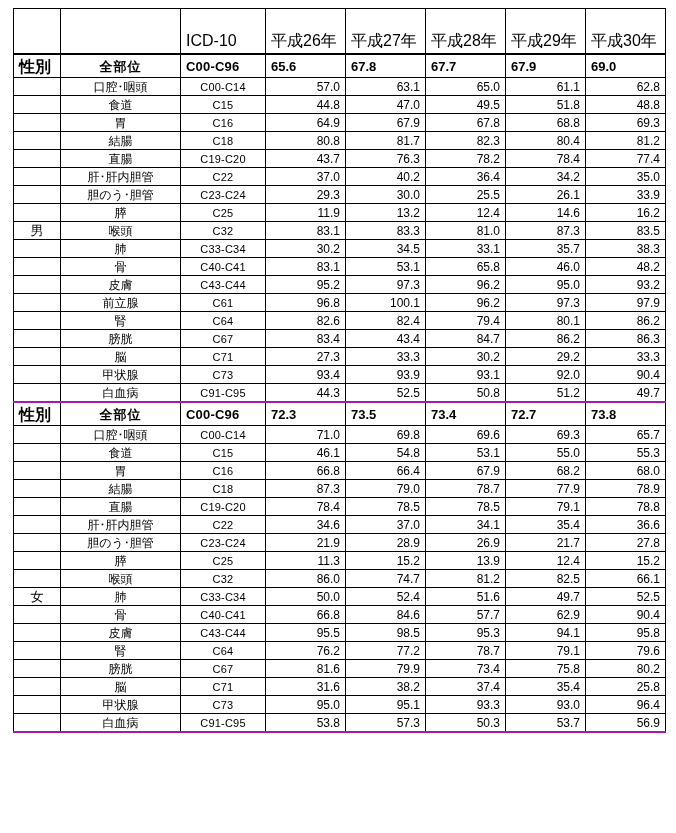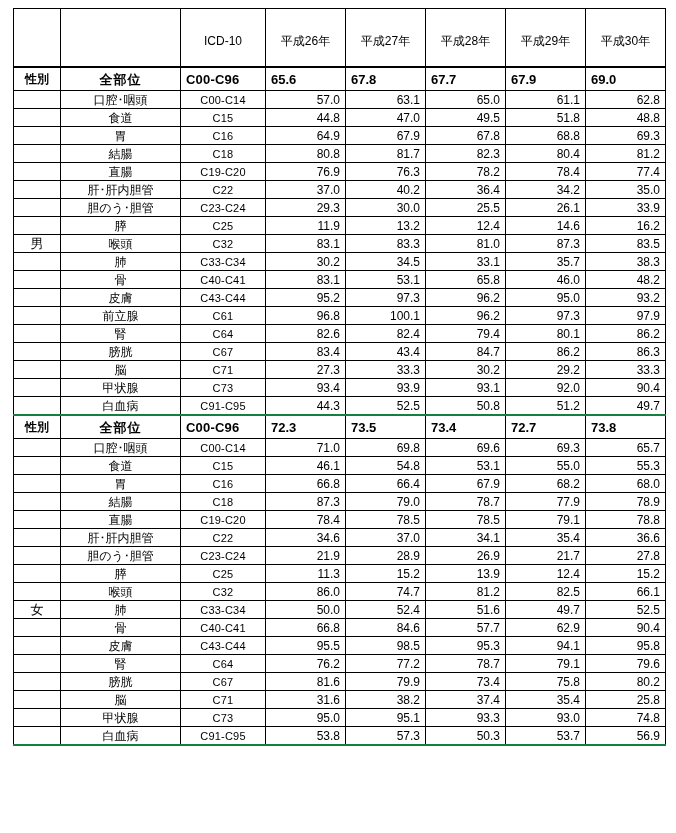--- a/index.html
+++ b/index.html
@@ -46,57 +46,56 @@
     font-weight: normal;
     vertical-align: middle;
     white-space: nowrap;
     overflow: hidden;
   }
 
   
   tr.hdr td {
     height: 40px;
     vertical-align: bottom;
-    padding-bottom: 17px;
-    text-align: center;
-    font-size: 12px;
+    padding-bottom: 4px;
+    font-size: 16px;
   }
   tr.hdr td.blank { border-bottom: 2px solid #000; }
   tr.hdr td.lab   { border-bottom: 2px solid #000; }
 
   
   tr.total td {
     font-weight: bold;
     font-size: 13px;
     height: 22px;
     line-height: 21px;
     border-top: 2px solid #000000;
     border-bottom: 1px solid #000000;
   }
-  tr.total td.sex-label { font-size: 12px; text-align: center; }
+  tr.total td.sex-label { font-size: 16px; }
   tr.total td.site      { text-align: center; letter-spacing: 1px; }
   tr.total td.icd       { text-align: left; }
   tr.total td.num       { text-align: left; padding-right: 9px; }
 
   
   td.sex-merge {
     text-align: center;
     vertical-align: middle;
     font-size: 13px;
     border-top: none;
     border-bottom: none;
   }
   td.sex-blank {
     border-top: none;
     border-bottom: none;
   }
   td.site { text-align: center; font-size: 12px; }
   td.icd  { text-align: center; font-size: 11px; letter-spacing: 0.2px; }
   td.num  { text-align: right; padding-right: 9px; font-size: 12px; }
-  tr.sectionend td { border-bottom: 2px solid #15803d; }
+  tr.sectionend td { border-bottom: 2px solid #a21caf; }
 </style>
 </head>
 <body>
 
 <div id="sheet">
   <table class="stat">
     <colgroup>
       <col class="c-sex">
         <col class="c-site">
         <col class="c-icd">
@@ -164,21 +163,21 @@
           <td class="num">80.8</td>
           <td class="num">81.7</td>
           <td class="num">82.3</td>
           <td class="num">80.4</td>
           <td class="num">81.2</td>
         </tr>
         <tr class="datarow">
           <td class="sex-blank"></td>
           <td class="site">直腸</td>
           <td class="icd">C19-C20</td>
-          <td class="num">76.9</td>
+          <td class="num">43.7</td>
           <td class="num">76.3</td>
           <td class="num">78.2</td>
           <td class="num">78.4</td>
           <td class="num">77.4</td>
         </tr>
         <tr class="datarow">
           <td class="sex-blank"></td>
           <td class="site">肝･肝内胆管</td>
           <td class="icd">C22</td>
           <td class="num">37.0</td>
@@ -468,21 +467,21 @@
           <td class="num">25.8</td>
         </tr>
         <tr class="datarow">
           <td class="sex-blank"></td>
           <td class="site">甲状腺</td>
           <td class="icd">C73</td>
           <td class="num">95.0</td>
           <td class="num">95.1</td>
           <td class="num">93.3</td>
           <td class="num">93.0</td>
-          <td class="num">74.8</td>
+          <td class="num">96.4</td>
         </tr>
         <tr class="datarow sectionend">
           <td class="sex-blank"></td>
           <td class="site">白血病</td>
           <td class="icd">C91-C95</td>
           <td class="num">53.8</td>
           <td class="num">57.3</td>
           <td class="num">50.3</td>
           <td class="num">53.7</td>
           <td class="num">56.9</td>

